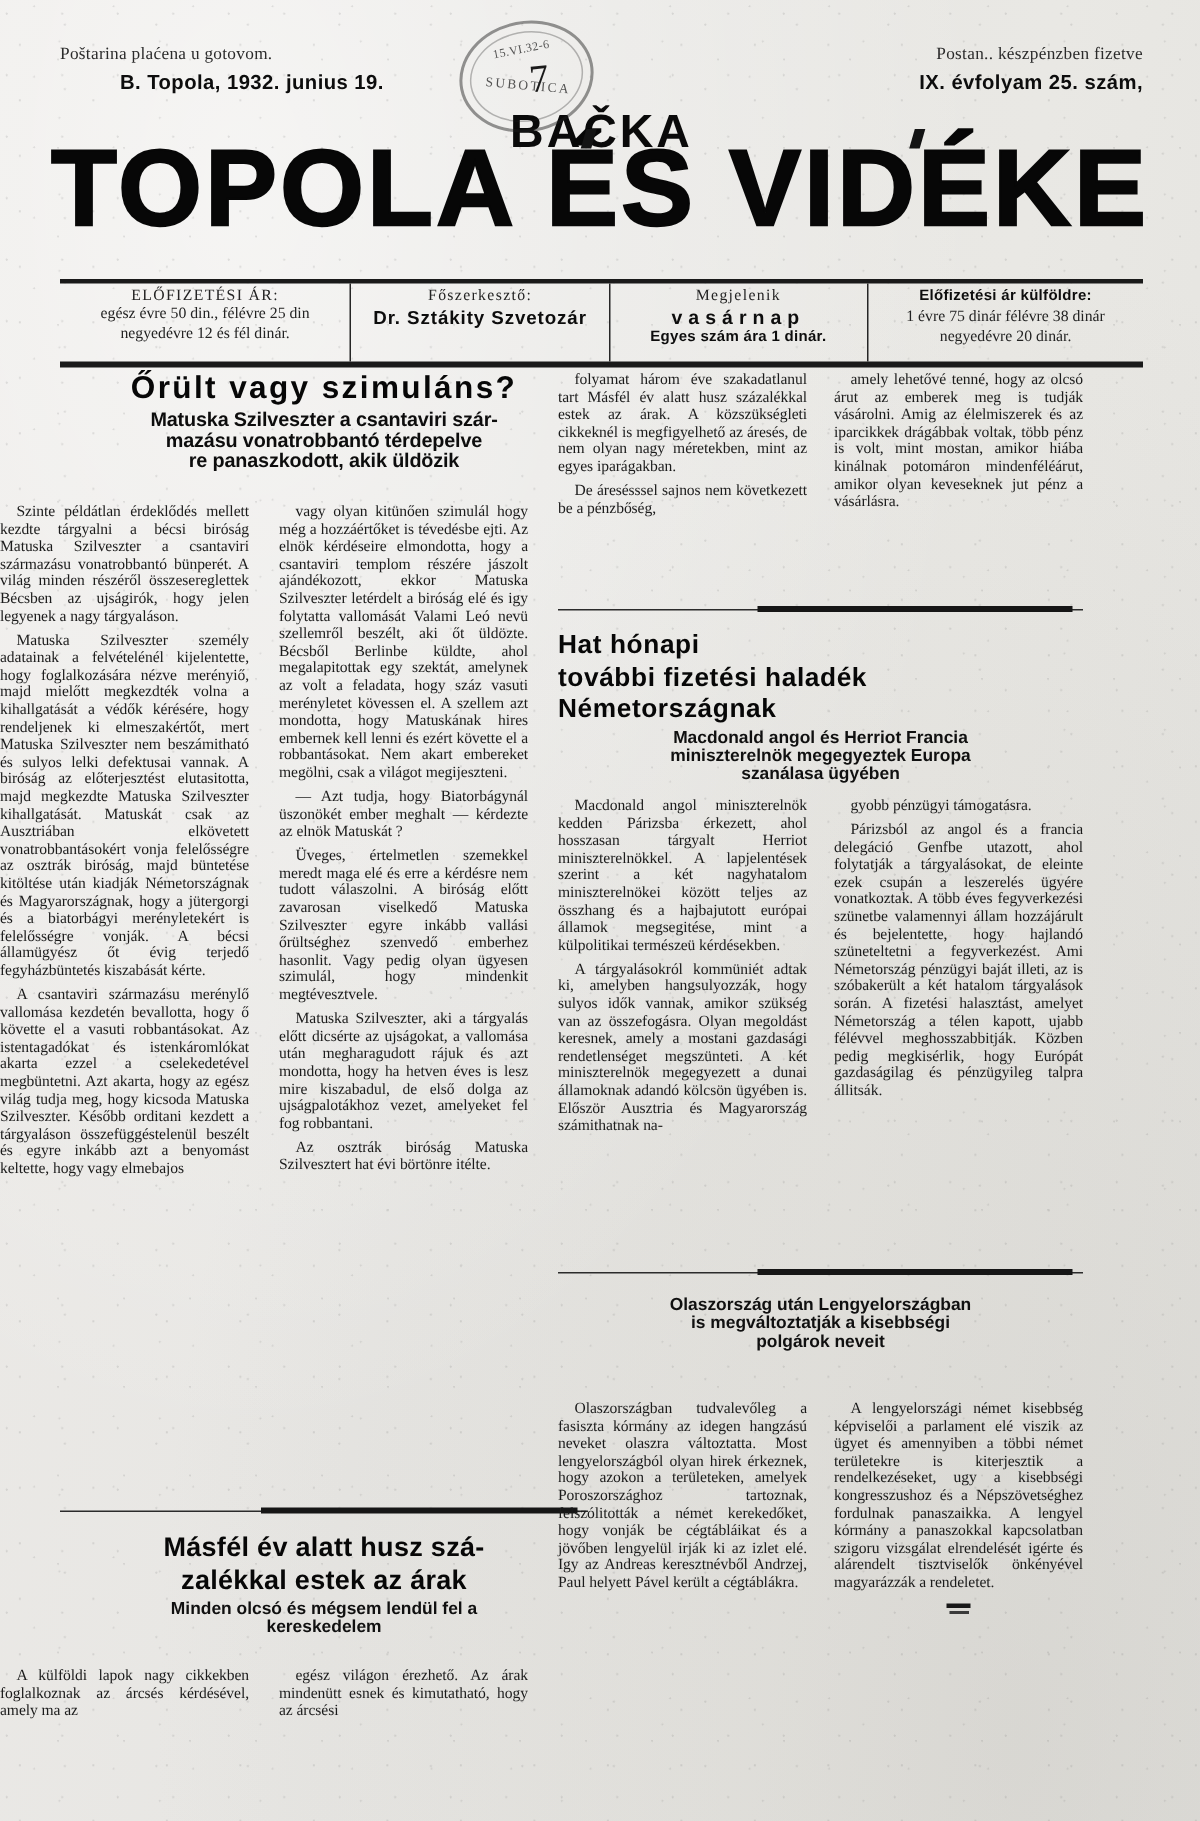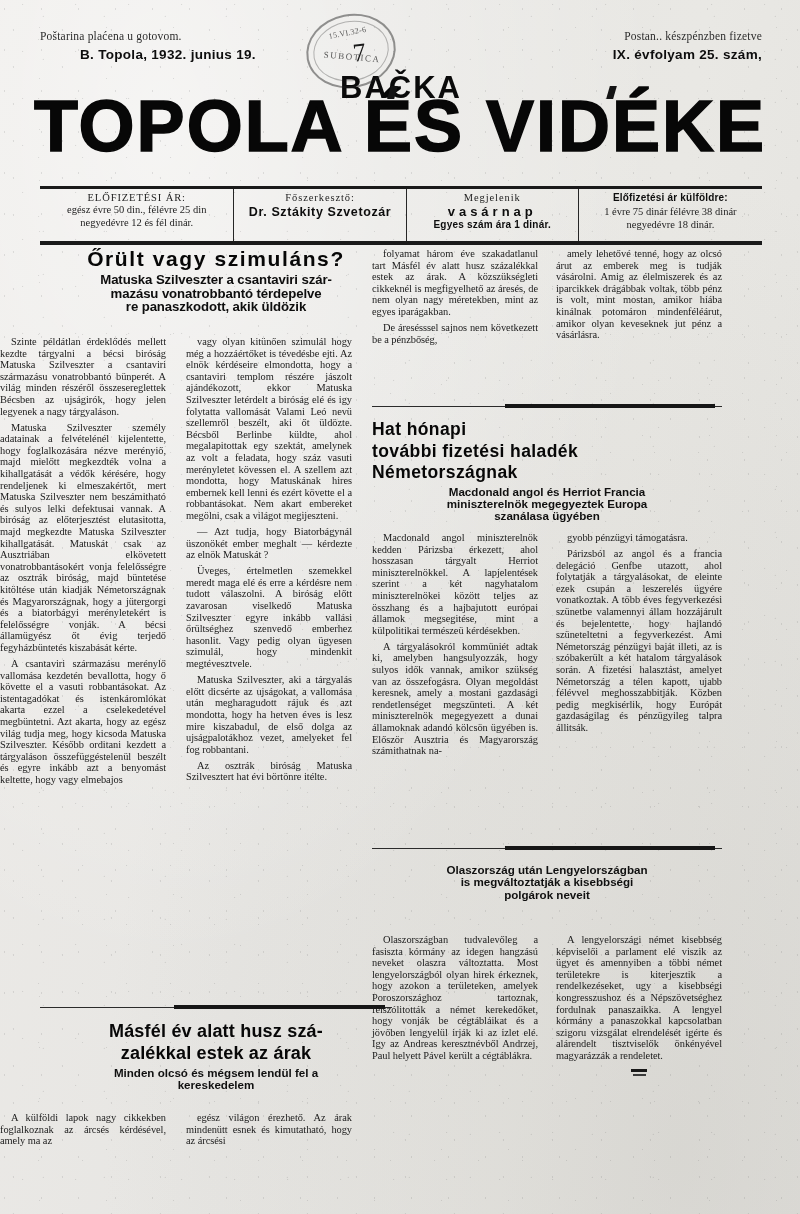--- a/index.html
+++ b/index.html
@@ -174,21 +174,21 @@
       <div class="ib-b">Dr. Sztákity Szvetozár</div>
     </div>
     <div class="ibcell c3">
       <div class="ib-t">Megjelenik</div>
       <div class="ib-sp">vasárnap</div>
       <div class="ib-l b">Egyes szám ára 1 dinár.</div>
     </div>
     <div class="ibcell c4">
       <div class="ib-l b">Előfizetési ár külföldre:</div>
       <div class="ib-l">1 évre 75 dinár félévre 38 dinár</div>
-      <div class="ib-l">negyedévre  18 dinár.</div>
+      <div class="ib-l">negyedévre  20 dinár.</div>
     </div>
   </div>
 
   <div class="wide" style="left:40px;top:248px;width:352px;">
     <div class="hl1">Őrült vagy szimuláns?</div>
     <div class="sub1">
       <span class="ctr">Matuska Szilveszter a csantaviri szár-</span>
       <span class="ctr">mazásu vonatrobbantó térdepelve</span>
       <span class="ctr">re panaszkodott, akik üldözik</span>
     </div>

